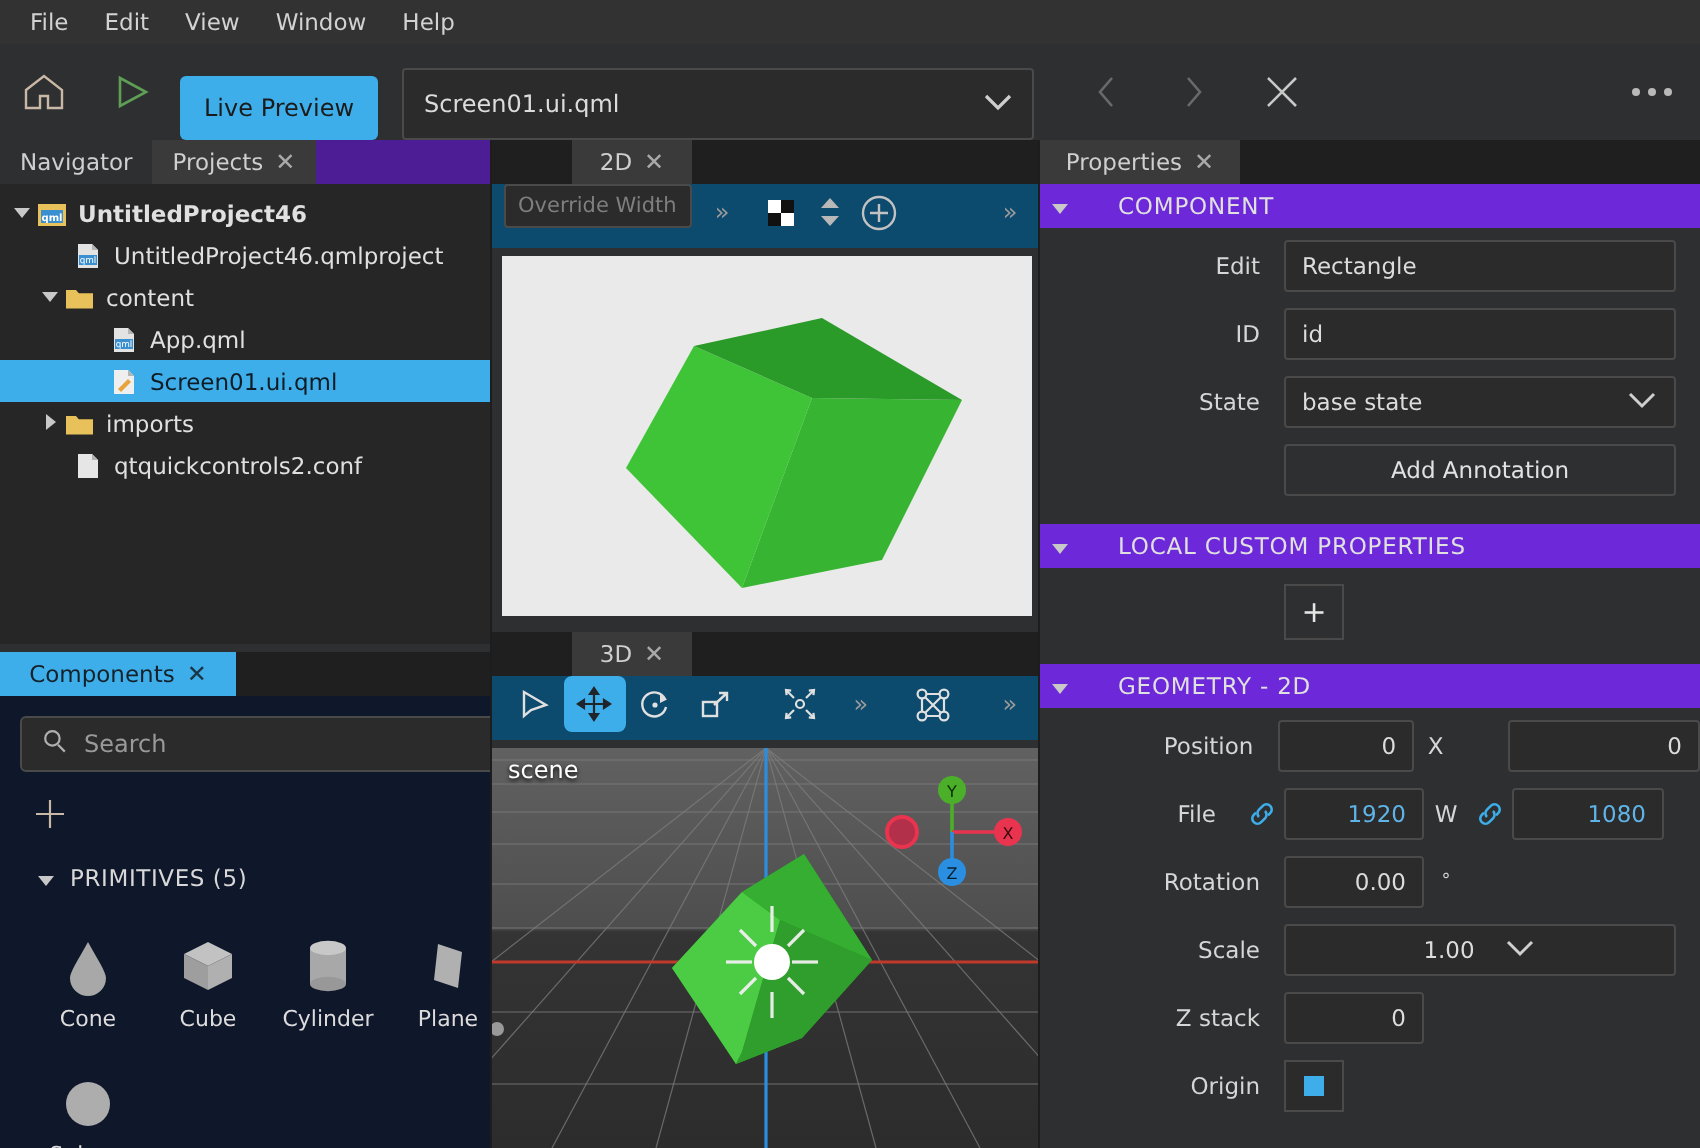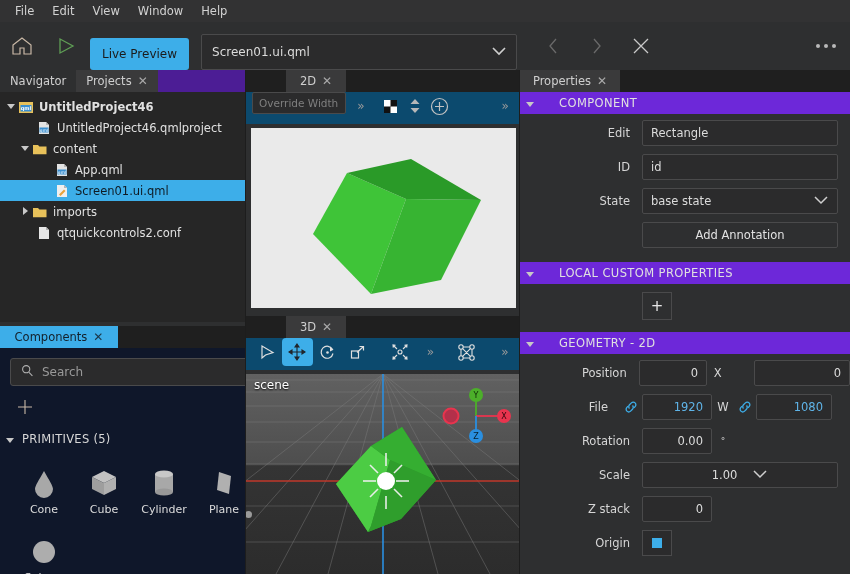--- a/index.html
+++ b/index.html
@@ -86,21 +86,21 @@
   .left-bottom .panel-tabbar { background: #1f1f1f; }
   .search-box {
     margin: 10px 10px 0 10px; height: 28px; background: #2b2b2c;
     border: 1px solid #4a4a4b; border-radius: 3px;
     display: flex; align-items: center; gap: 8px; padding: 0 10px;
     color: #9a9a9a; font-size: 12px;
   }
   .plus-row { height: 42px; display: flex; align-items: center; padding-left: 16px; }
   .sec-head {
     height: 22px; display: flex; align-items: center; gap: 8px;
-    padding-left: 6px; font-size: 11.5px; color: #d8d8d8; letter-spacing: .3px;
+    padding-left: 19px; font-size: 11.5px; color: #d8d8d8; letter-spacing: .3px;
   }
   .grid { display: flex; flex-wrap: wrap; padding: 6px 0 0 14px; }
   .gitem { width: 60px; text-align: center; margin-bottom: 8px; }
   .gitem .gico { height: 44px; display: flex; align-items: flex-end; justify-content: center; }
   .gitem .glbl { font-size: 11px; color: #dcdcdc; margin-top: 3px; }
 
   
   .center { position: absolute; left: 246px; top: 70px; width: 274px; height: 504px; background: #2e2f30; }
   .c2d { position: absolute; left: 0; top: 0; width: 274px; height: 246px; }
   .c3d { position: absolute; left: 0; top: 246px; width: 274px; height: 258px; }

